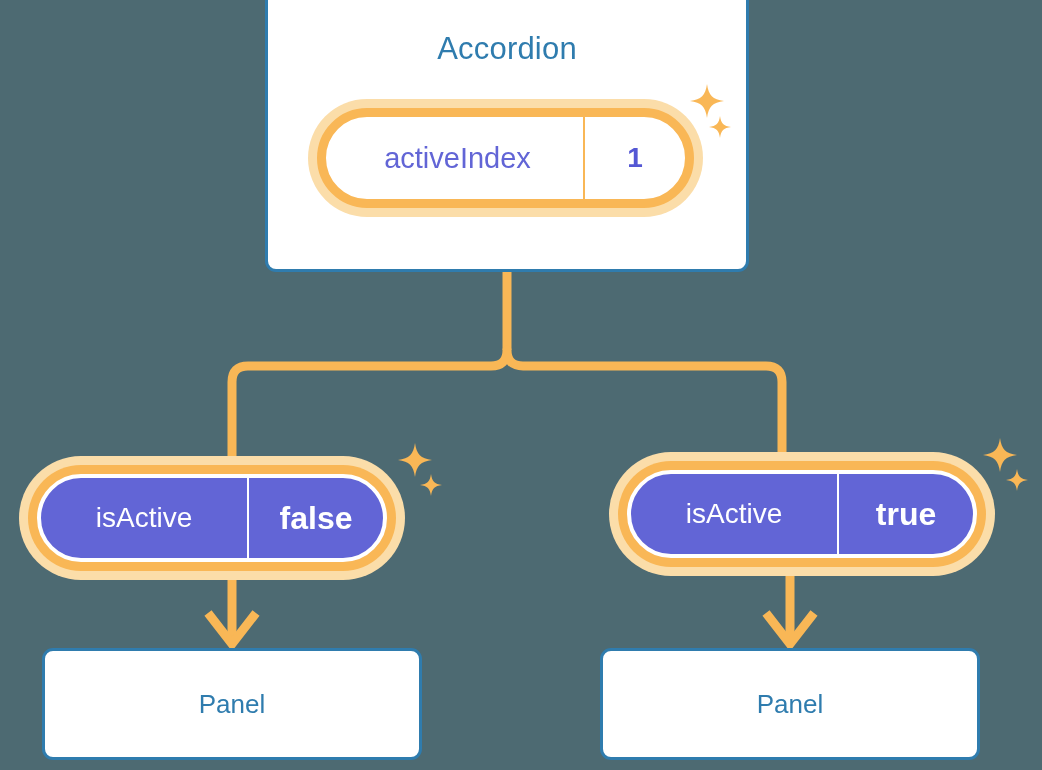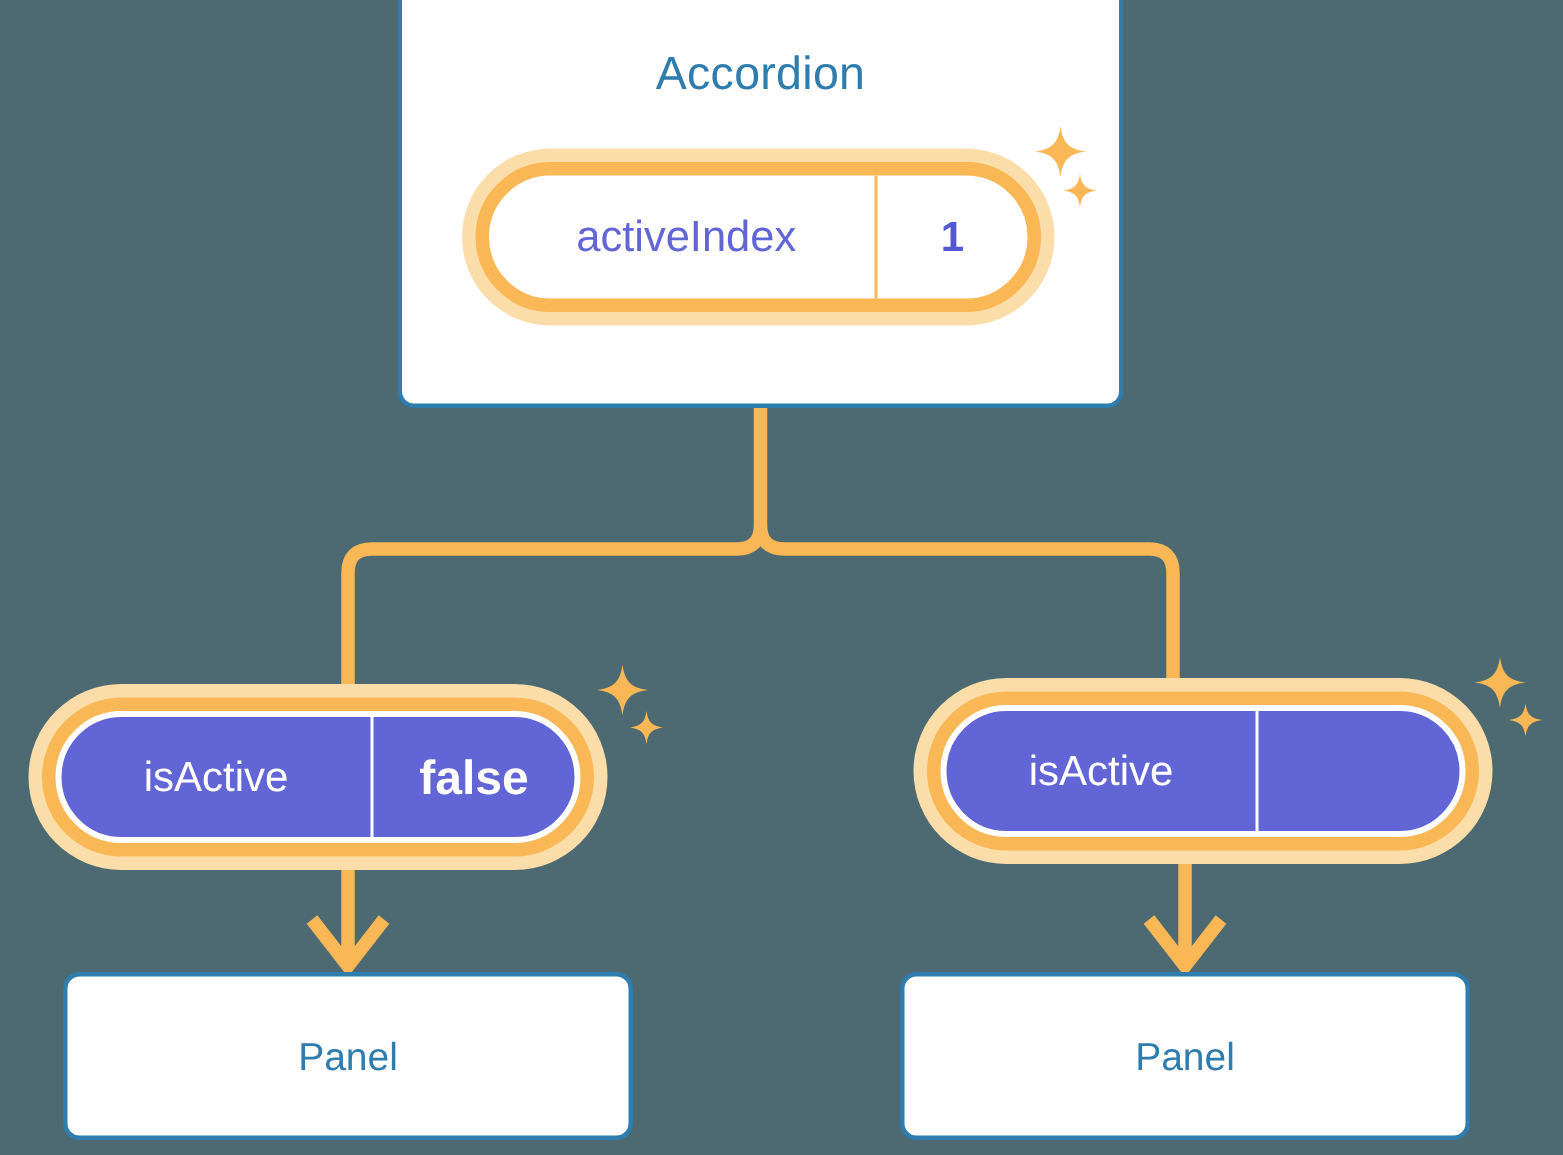--- a/index.html
+++ b/index.html
@@ -226,20 +226,21 @@
       <path d="M11 0 C12 7.4 14.6 10 22 11 C14.6 12 12 14.6 11 22 C10 14.6 7.4 12 0 11 C7.4 10 10 7.4 11 0 Z" fill="#f9b756"></path>
     </svg>
   </div>
 
   <div class="card" id="panel-left">
     <div class="panel-label">Panel</div>
   </div>
 
   <div class="pill pill--filled pill--child" id="pill-is-active-true">
     <div class="pill-key">isActive</div>
+    <div class="pill-val">true</div>
   </div>
 
   <div class="sparkle" id="sparkle-right-big">
     <svg width="34" height="34" viewBox="0 0 34 34" aria-hidden="true">
       <path d="M17 0 C18.6 11.4 22.6 15.4 34 17 C22.6 18.6 18.6 22.6 17 34 C15.4 22.6 11.4 18.6 0 17 C11.4 15.4 15.4 11.4 17 0 Z" fill="#f9b756"></path>
     </svg>
   </div>
   <div class="sparkle" id="sparkle-right-small">
     <svg width="22" height="22" viewBox="0 0 22 22" aria-hidden="true">
       <path d="M11 0 C12 7.4 14.6 10 22 11 C14.6 12 12 14.6 11 22 C10 14.6 7.4 12 0 11 C7.4 10 10 7.4 11 0 Z" fill="#f9b756"></path>

